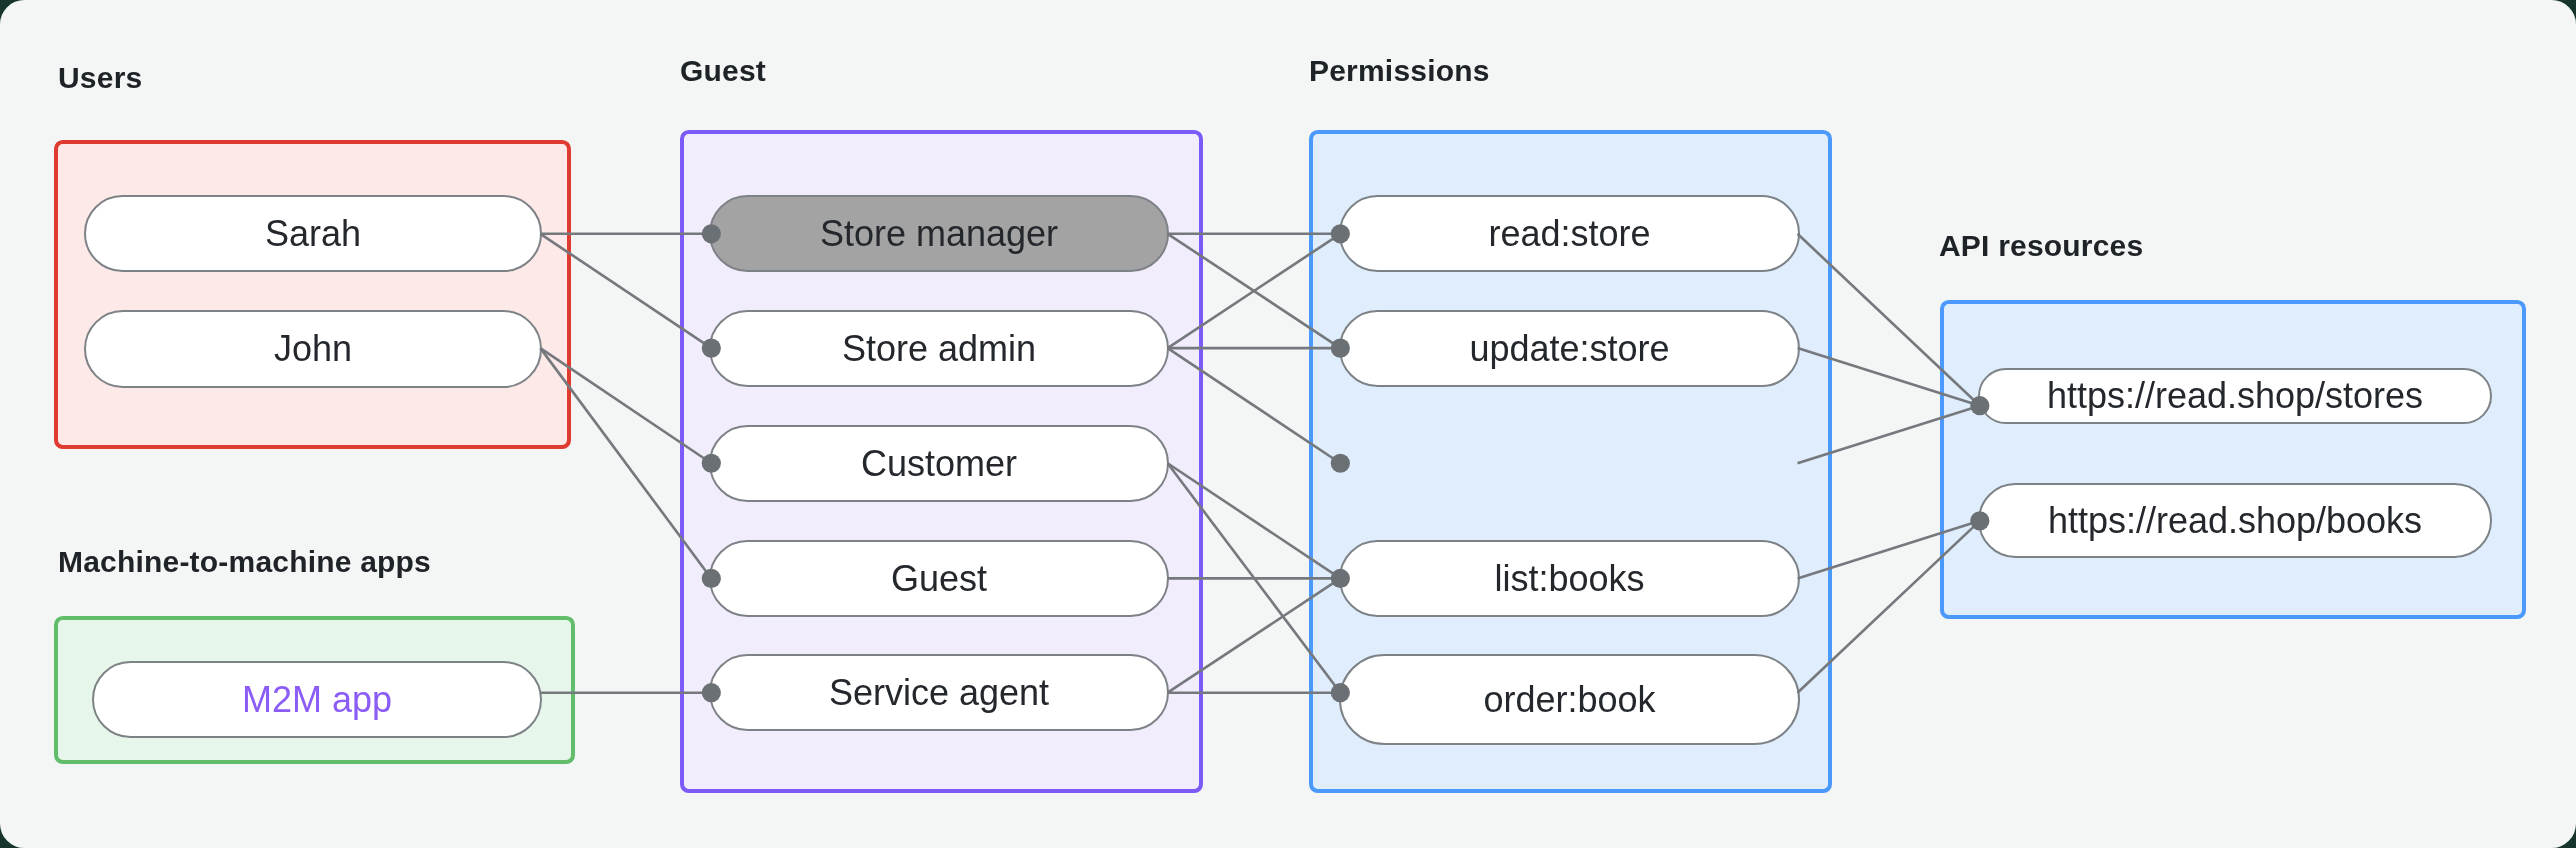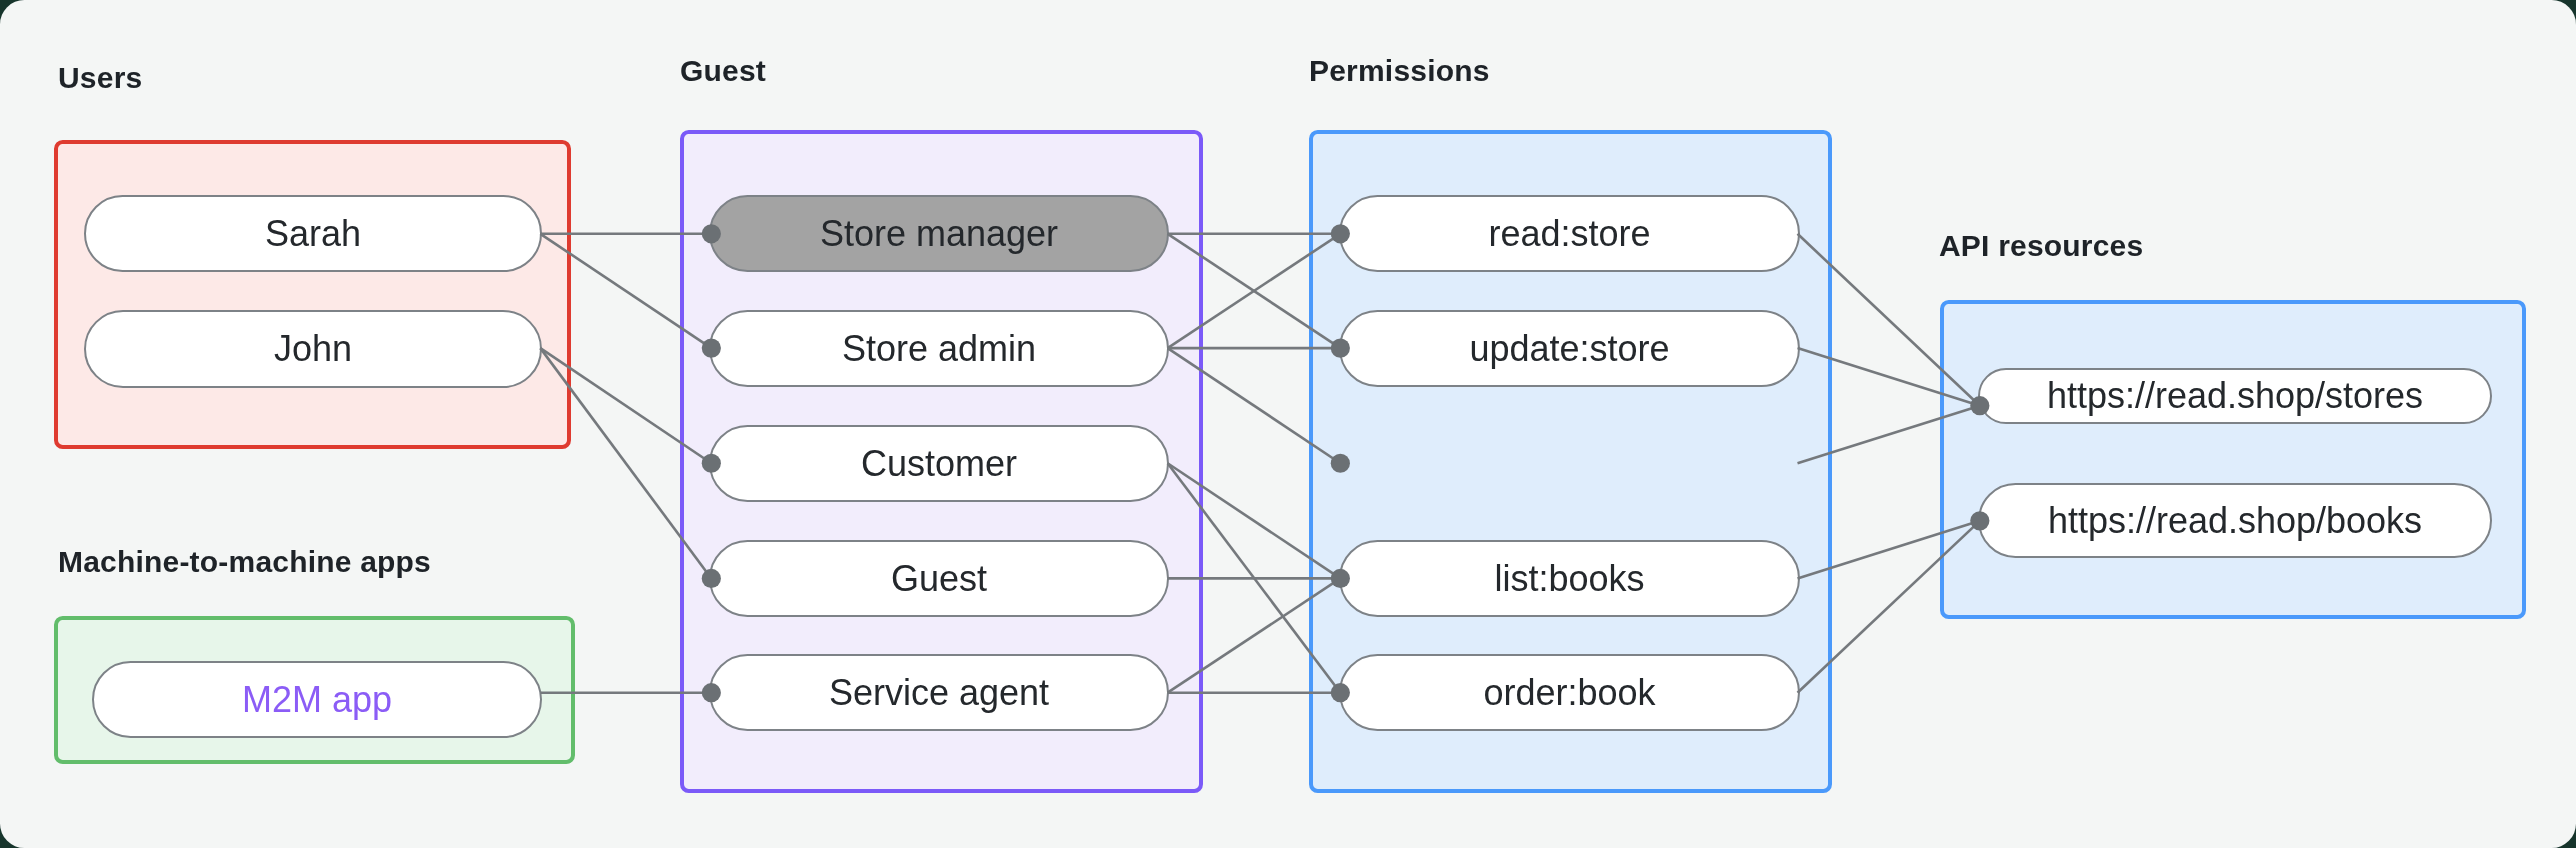--- a/index.html
+++ b/index.html
@@ -108,19 +108,19 @@
     <div class="pill" style="left: 709px; top: 195px; width: 460px; height: 77px; border-color: rgb(125, 130, 135); background: #a3a3a3; color: rgb(36, 40, 44);">Store manager</div>
     <div class="pill" style="left: 709px; top: 310px; width: 460px; height: 77px; border-color: rgb(125, 130, 135); background: rgb(255, 255, 255); color: rgb(36, 40, 44);">Store admin</div>
     <div class="pill" style="left: 709px; top: 425px; width: 460px; height: 77px; border-color: rgb(125, 130, 135); background: rgb(255, 255, 255); color: rgb(36, 40, 44);">Customer</div>
     <div class="pill" style="left: 709px; top: 540px; width: 460px; height: 77px; border-color: rgb(125, 130, 135); background: rgb(255, 255, 255); color: rgb(36, 40, 44);">Guest</div>
     <div class="pill" style="left: 709px; top: 654px; width: 460px; height: 77px; border-color: rgb(125, 130, 135); background: rgb(255, 255, 255); color: rgb(36, 40, 44);">Service agent</div>
     <div class="group-box" style="left: 1309px; top: 130px; width: 523px; height: 663px; border-color: rgb(74, 153, 251); background: rgb(223, 237, 252);"></div>
     <div class="group-label" style="left: 1309px; top: 54px;">Permissions</div>
     <div class="pill" style="left: 1339px; top: 195px; width: 461px; height: 77px; border-color: rgb(125, 130, 135); background: rgb(255, 255, 255); color: rgb(36, 40, 44);">read:store</div>
     <div class="pill" style="left: 1339px; top: 310px; width: 461px; height: 77px; border-color: rgb(125, 130, 135); background: rgb(255, 255, 255); color: rgb(36, 40, 44);">update:store</div>
     <div class="pill" style="left: 1339px; top: 540px; width: 461px; height: 77px; border-color: rgb(125, 130, 135); background: rgb(255, 255, 255); color: rgb(36, 40, 44);">list:books</div>
-    <div class="pill" style="left: 1339px; top: 654px; width: 461px; height: 77px; border-color: rgb(125, 130, 135); background: rgb(255, 255, 255); color: rgb(36, 40, 44);">order:book</div>
+    <div class="pill" style="left: 1339px; top: 654px; width: 461px; height: 91px; border-color: rgb(125, 130, 135); background: rgb(255, 255, 255); color: rgb(36, 40, 44);">order:book</div>
     <div class="group-box" style="left: 1940px; top: 300px; width: 586px; height: 319px; border-color: rgb(74, 153, 251); background: rgb(223, 237, 252);"></div>
     <div class="group-label" style="left: 1939px; top: 229px;">API resources</div>
     <div class="pill" style="left: 1978px; top: 368px; width: 514px; height: 56px; border-color: rgb(125, 130, 135); background: rgb(255, 255, 255); color: rgb(36, 40, 44);">https://read.shop/stores</div>
     <div class="pill" style="left: 1978px; top: 483px; width: 514px; height: 75px; border-color: rgb(125, 130, 135); background: rgb(255, 255, 255); color: rgb(36, 40, 44);">https://read.shop/books</div>
   </div>
 
 
 </body></html>

